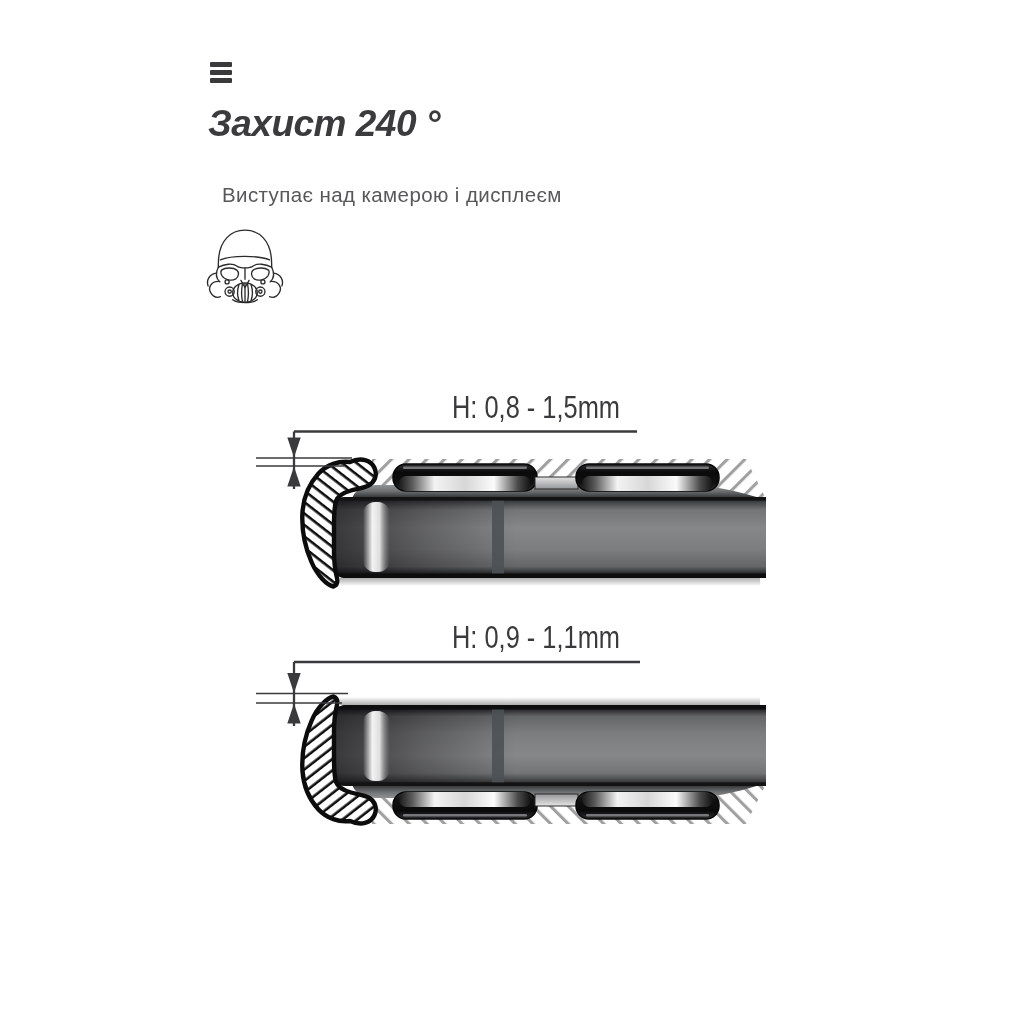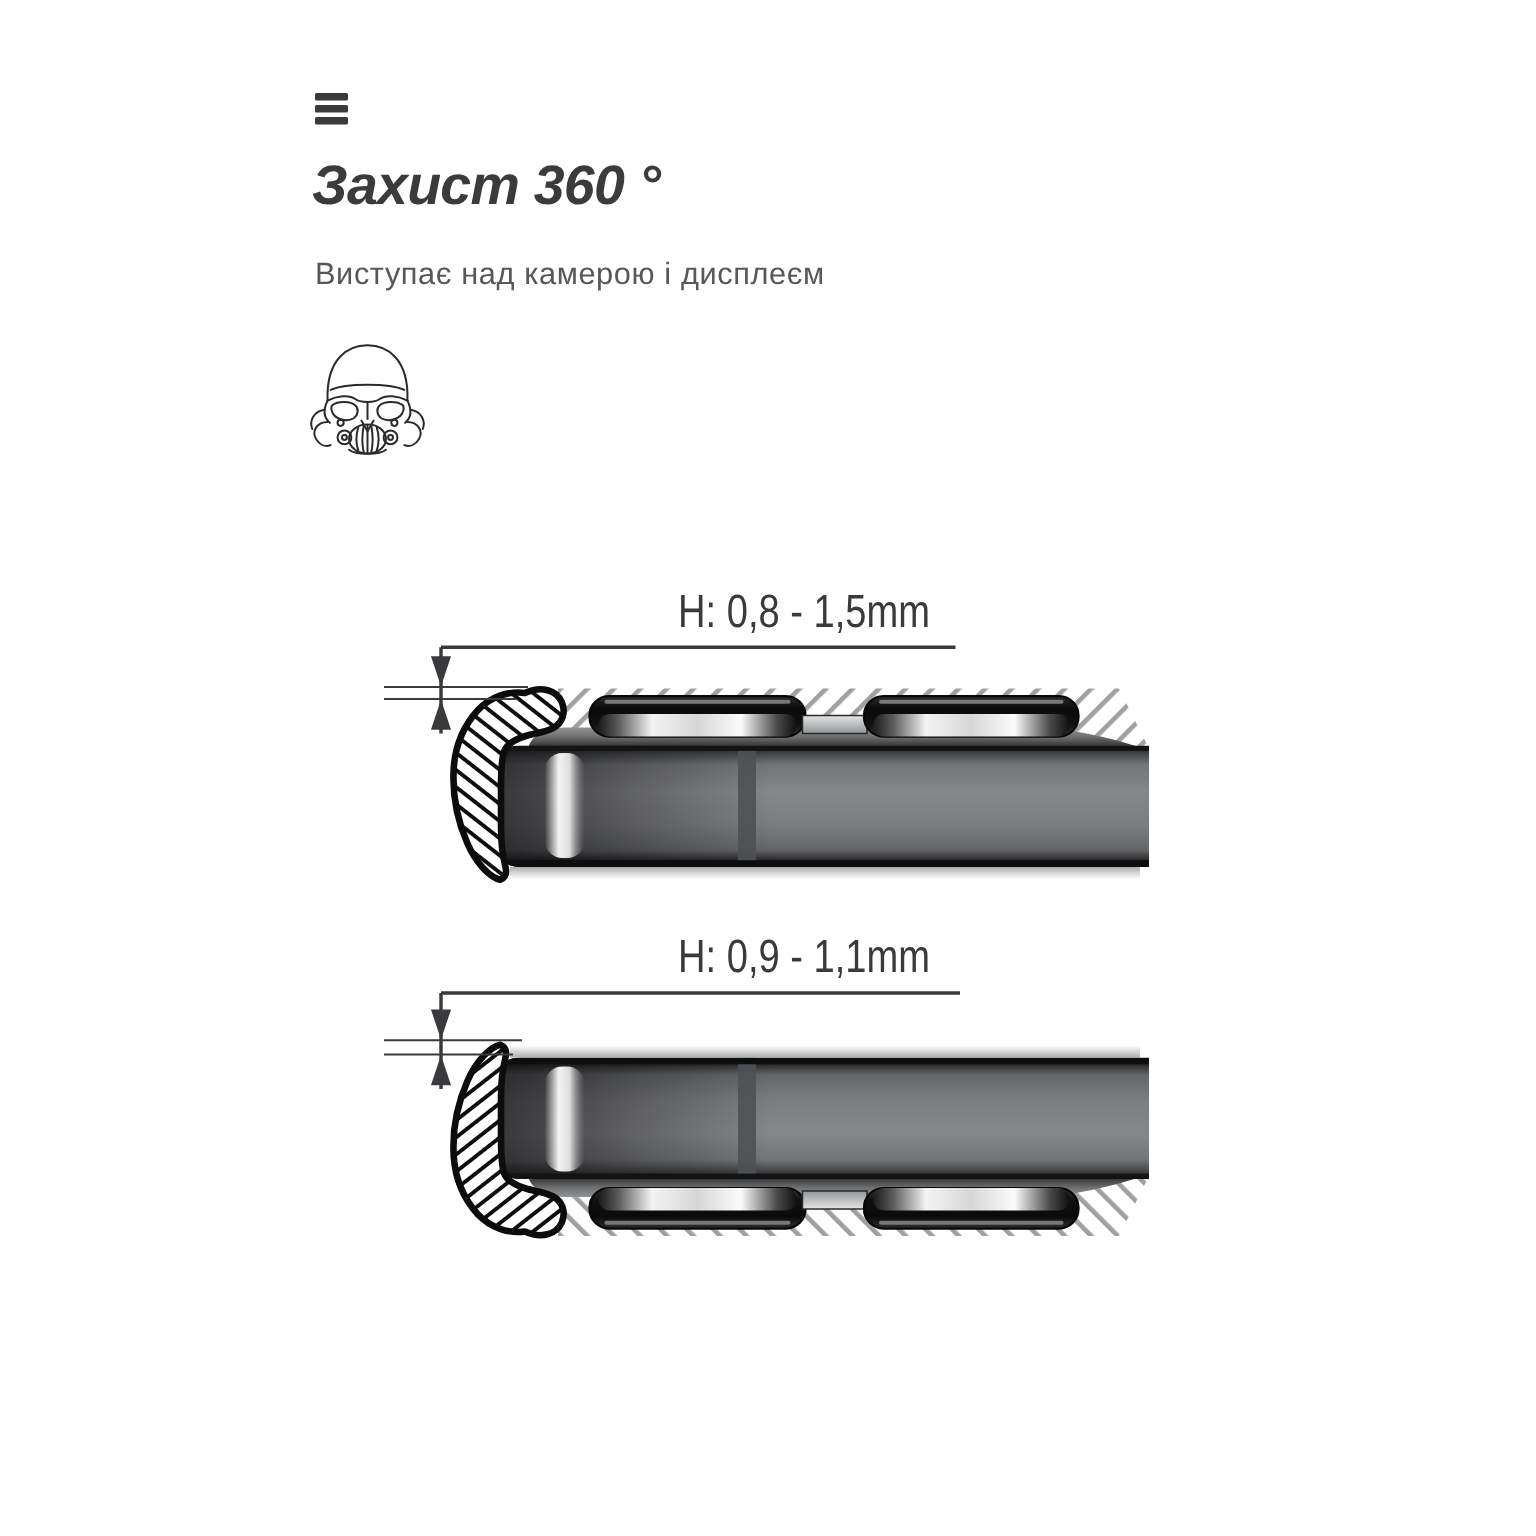--- a/index.html
+++ b/index.html
@@ -9,41 +9,41 @@
     font-family:"Liberation Sans", sans-serif;
   }
   .hamburger{position:absolute;left:210px;top:62px;width:22px;cursor:pointer;}
   .hamburger .bar{width:22px;height:5px;background:#3a3a3c;border-radius:1px;margin-bottom:3px;}
   .title{
     position:absolute;left:208px;top:103px;margin:0;
     font-size:37px;font-weight:bold;font-style:italic;
     letter-spacing:-0.5px;color:#3b3b3e;white-space:nowrap;
   }
   .subtitle{
-    position:absolute;left:210px;top:171px;margin:0;
+    position:absolute;left:210px;top:171px;margin:12px;
     font-size:20.5px;font-weight:400;letter-spacing:0.4px;
     color:#58585a;white-space:nowrap;
   }
   .helmet{position:absolute;left:202px;top:222px;}
   .scene{position:absolute;left:0;top:0;}
   .dim-label{
     font-family:"Liberation Sans", sans-serif;
     font-size:31px;font-weight:400;fill:#3a3a3c;
   }
 </style>
 </head>
 <body>
 
 <div class="hamburger">
   <div class="bar"></div>
   <div class="bar"></div>
   <div class="bar"></div>
 </div>
 
-<h1 class="title">Захист 360 °</h1>
+<h1 class="title">Захист 240 °</h1>
 <p class="subtitle">Виступає над камерою і дисплеєм</p>
 
 <svg class="helmet" width="86" height="86" viewBox="0 0 84 84">
   <g fill="none" stroke="#2b2b2b" stroke-width="1.3" stroke-linecap="round">
 
     <path d="M 16,44 C 15,16 30,8 42,8 C 54,8 69,16 68,44"></path>
     <path d="M 18,37 C 28,32.5 56,32.5 66,37"></path>
 
     <path d="M 16,44 C 22,41 30,40 34,43 C 37,45.5 47,45.5 50,43 C 54,40 62,41 68,44"></path>
     <path d="M 16,44 C 13,50 13.5,55 17.5,58.5"></path>

